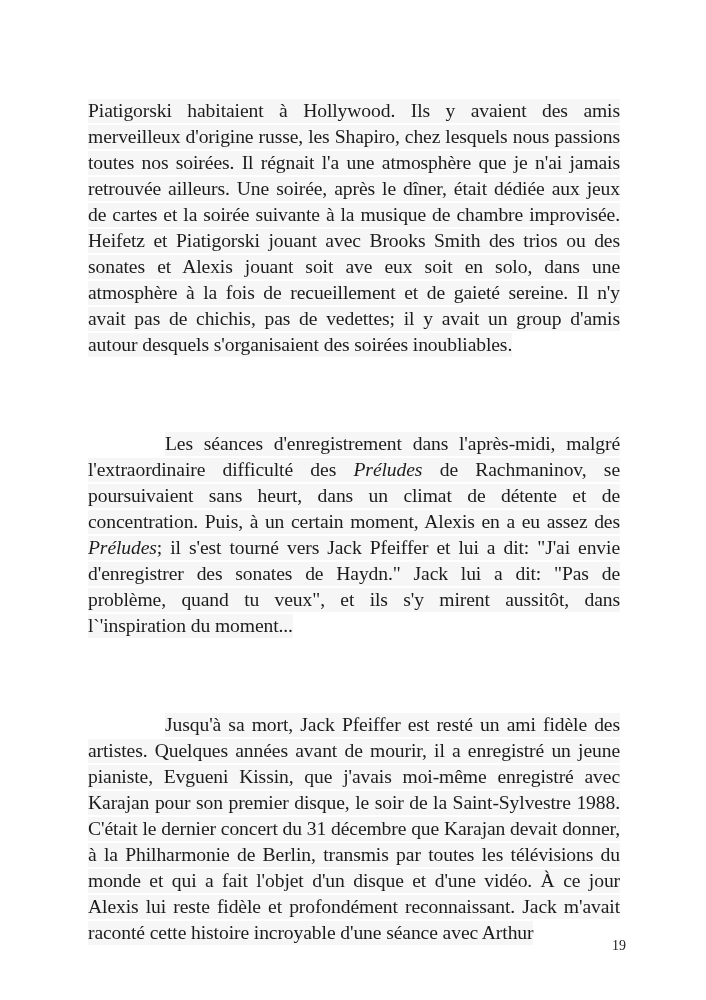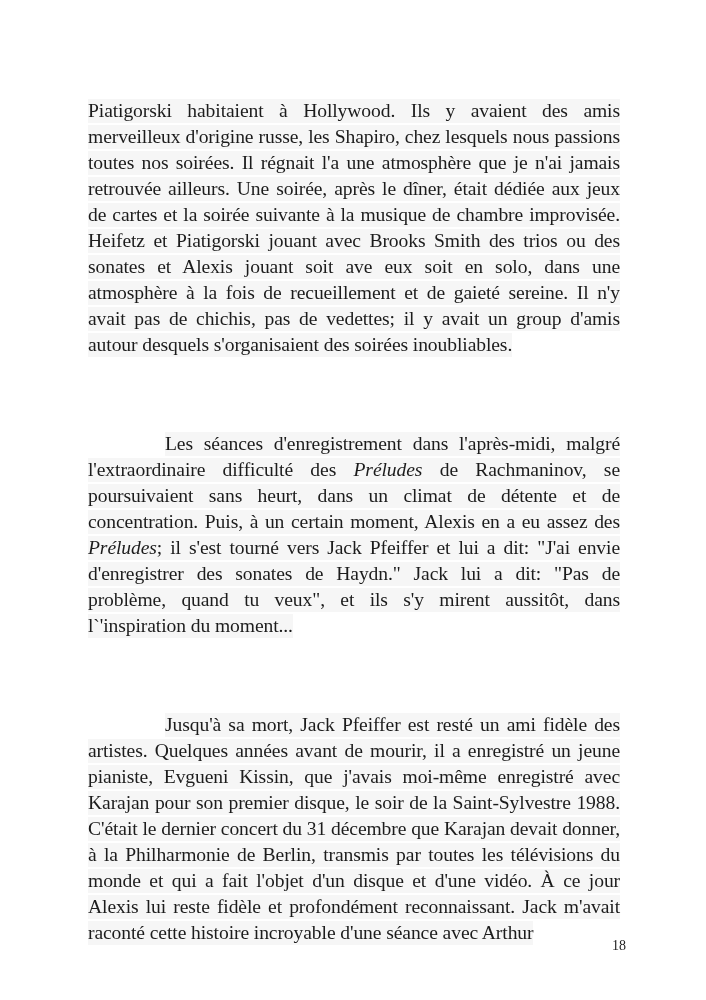--- a/index.html
+++ b/index.html
@@ -63,13 +63,13 @@
 
   <p class="para indent"><span class="hl"><span>Les séances d'enregistrement dans l'après-midi, malgré l'extraordinaire difficulté des </span><em>Préludes</em><span> de Rachmaninov, se poursuivaient sans heurt, dans un climat de détente et de concentration. Puis, à un certain moment, Alexis en a eu assez des </span><em>Préludes</em><span>; il s'est tourné vers Jack Pfeiffer et lui a dit: "J'ai envie d'enregistrer des sonates de Haydn." Jack lui a dit: "Pas de problème, quand tu veux", et ils s'y mirent aussitôt, dans l`'inspiration du moment...</span></span></p>
 
   <div class="gap"></div>
 
   <p class="para indent">
     <span class="hl">Jusqu'à sa mort, Jack Pfeiffer est resté un ami fidèle des artistes. Quelques années avant de mourir, il a enregistré un jeune pianiste, Evgueni Kissin, que j'avais moi-même enregistré avec Karajan pour son premier disque, le soir de la Saint-Sylvestre 1988. C'était le dernier concert du 31 décembre que Karajan devait donner, à la Philharmonie de Berlin, transmis par toutes les télévisions du monde et qui a fait l'objet d'un disque et d'une vidéo. À ce jour Alexis lui reste fidèle et profondément reconnaissant. Jack m'avait raconté cette histoire incroyable d'une séance avec Arthur</span>
   </p>
 </div>
 
-<div class="page-number">18</div>
+<div class="page-number">19</div>
 
 </body></html>

